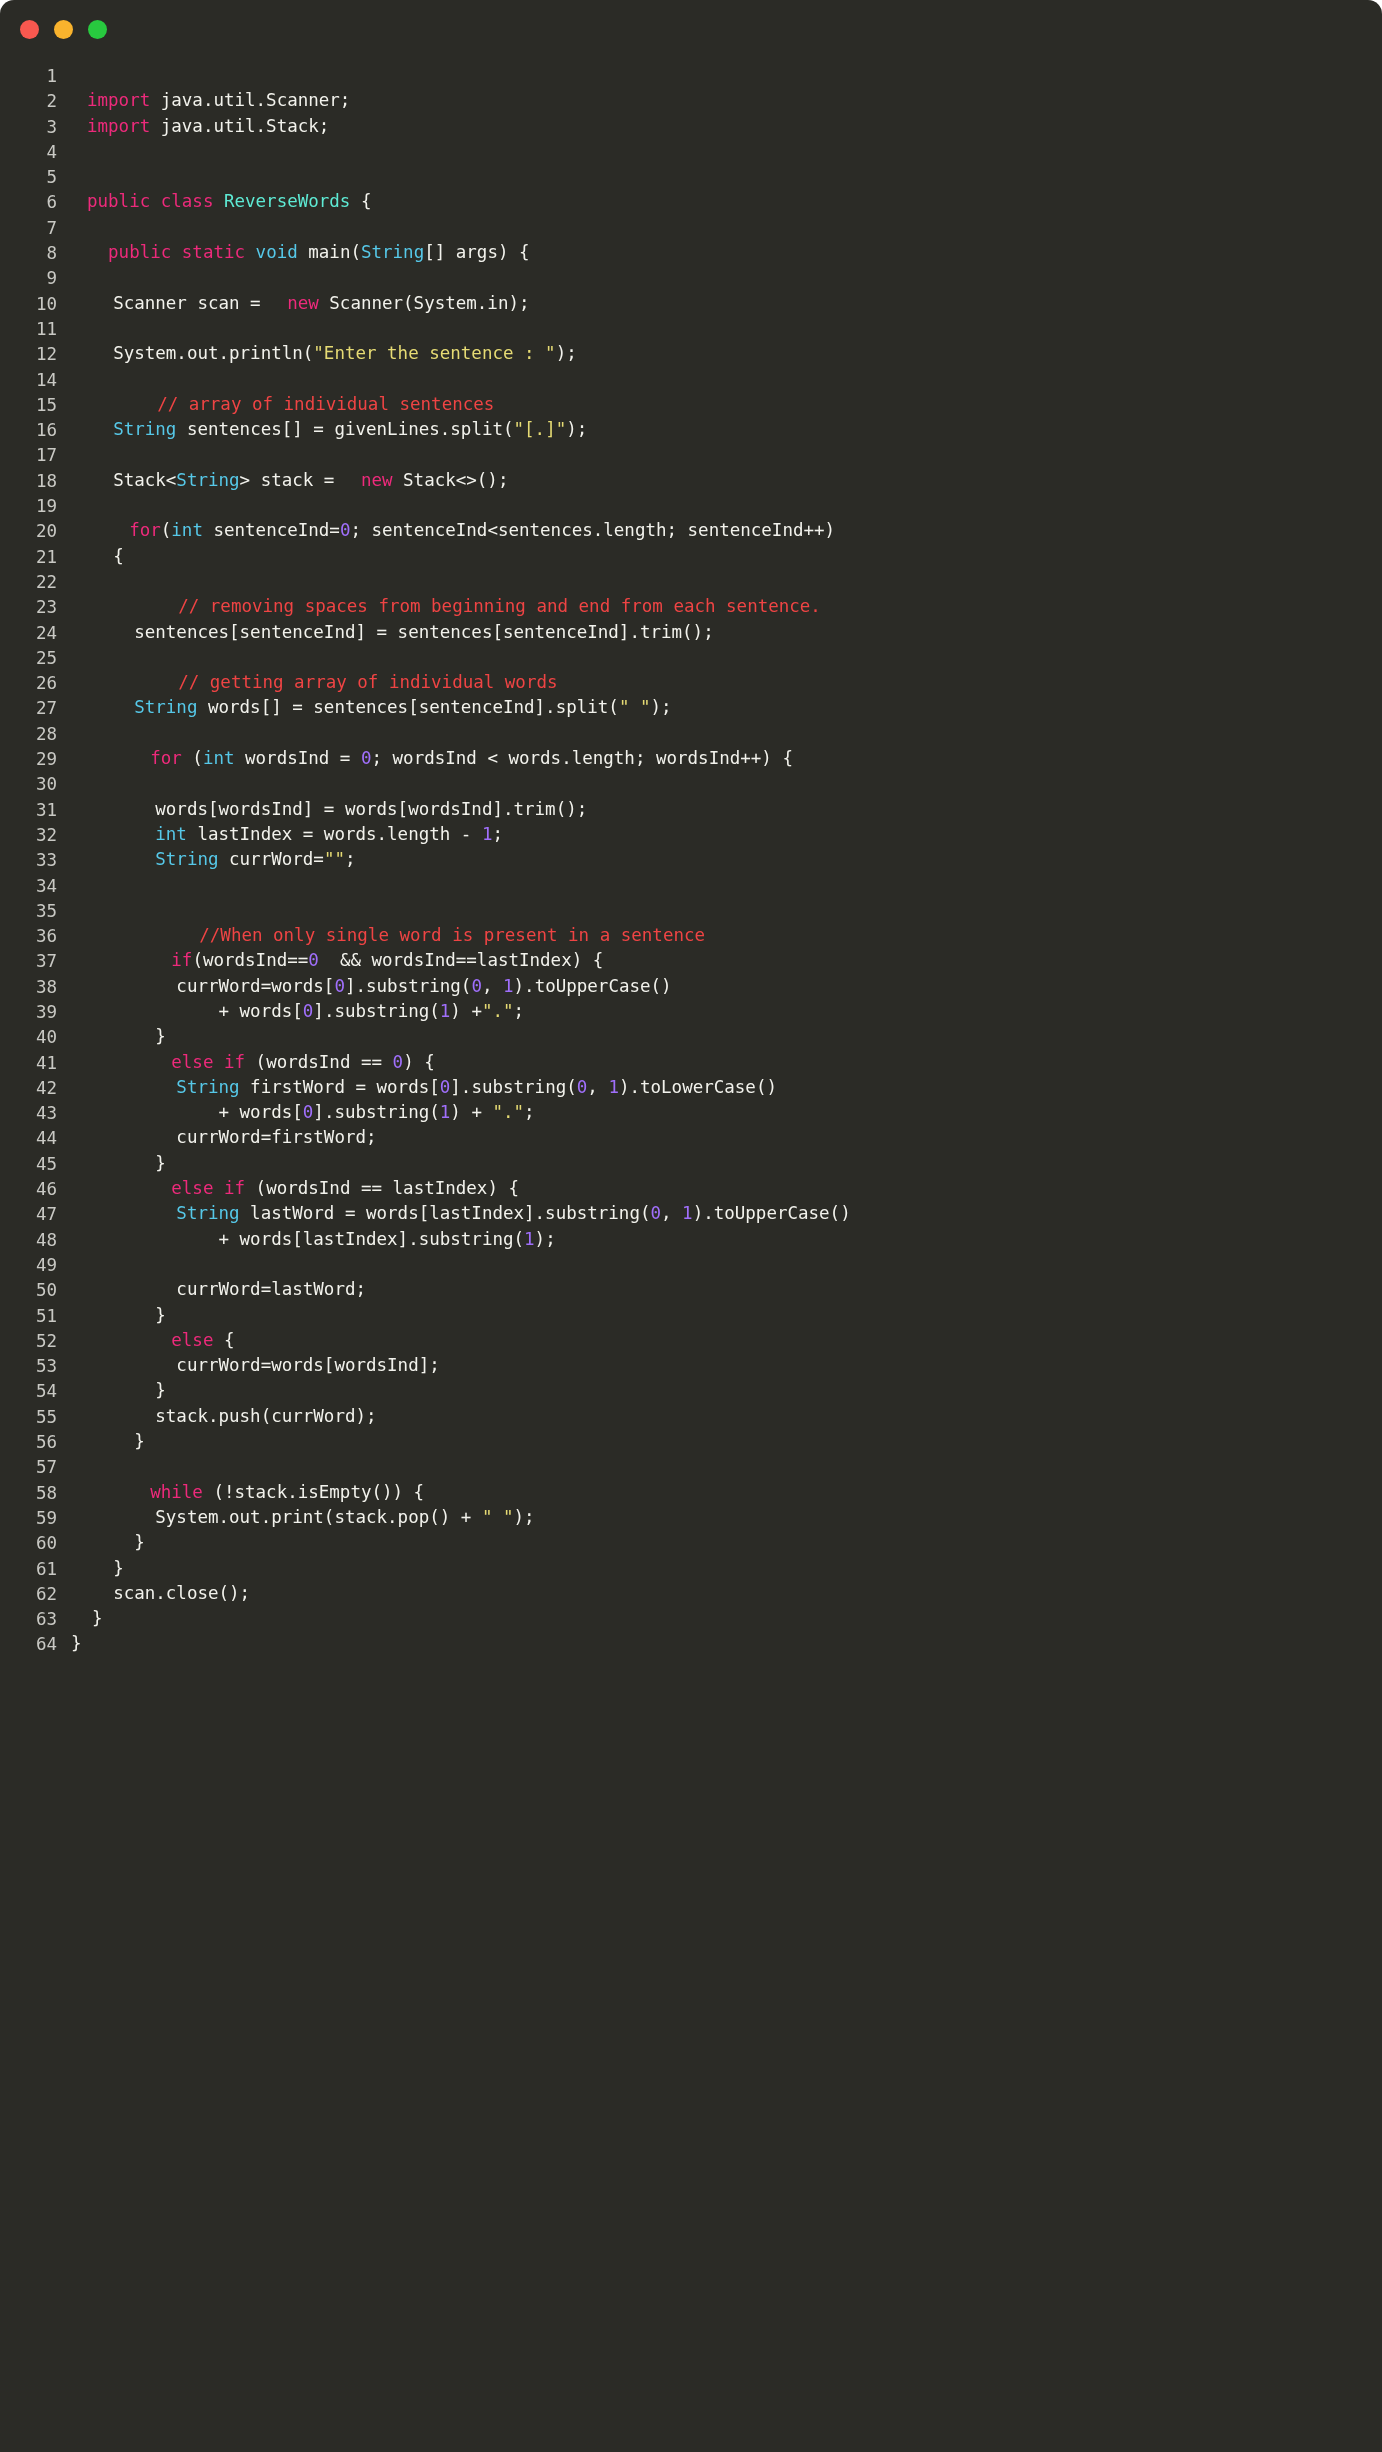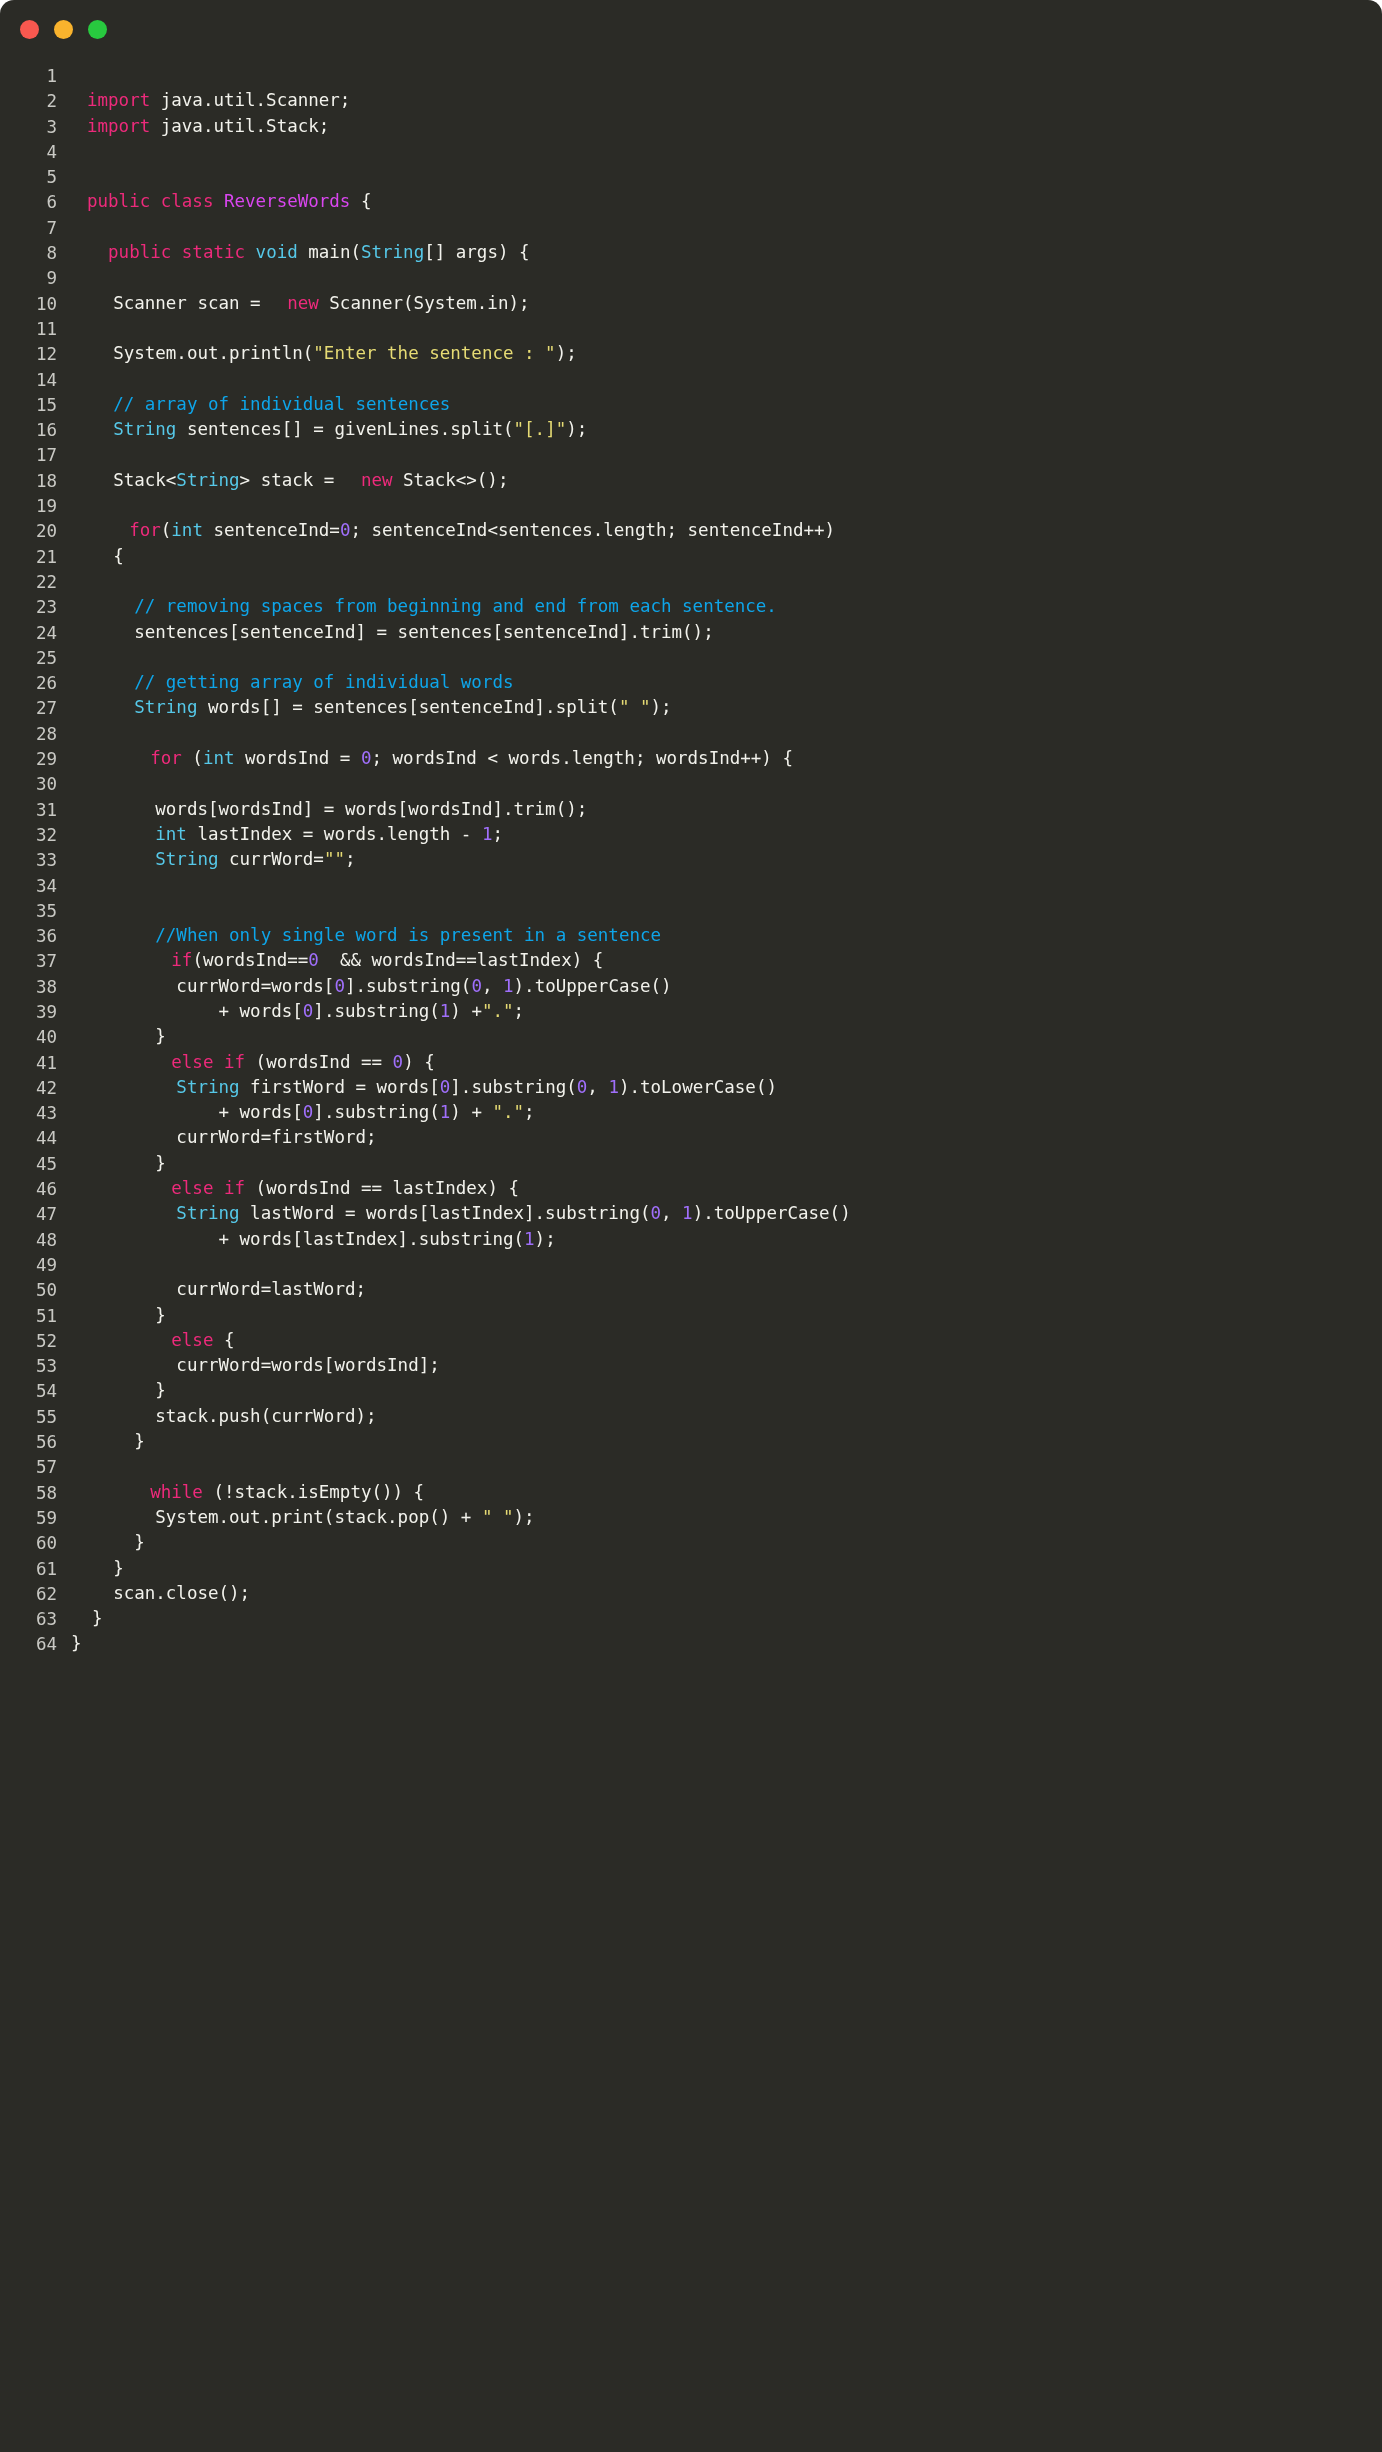--- a/index.html
+++ b/index.html
@@ -69,23 +69,23 @@
     font-size: 17.5px;
     line-height: 23.3px;
     vertical-align: top;
     white-space: pre;
     padding: 0;
     font-family: "DejaVu Sans Mono", "Liberation Mono", monospace;
   }
   
   .k  { color: #ed2a7b; margin-left: 16px; }  
   .t  { color: #56c8e8; }  
-  .cl { color: #d946ef; }  
+  .cl { color: #5eead4; }  
   .s  { color: #e6db74; }  
-  .c  { color: #0ea5e9; }  
+  .c  { color: #ef4444; margin-left: 44px; }  
   .n  { color: #a06ffb; }  
   .p  { color: #f2f2ec; }  
 </style>
 </head>
 <body>
 
 <div class="window">
 
   <div class="titlebar">
     <span class="dot dot-close"></span>

